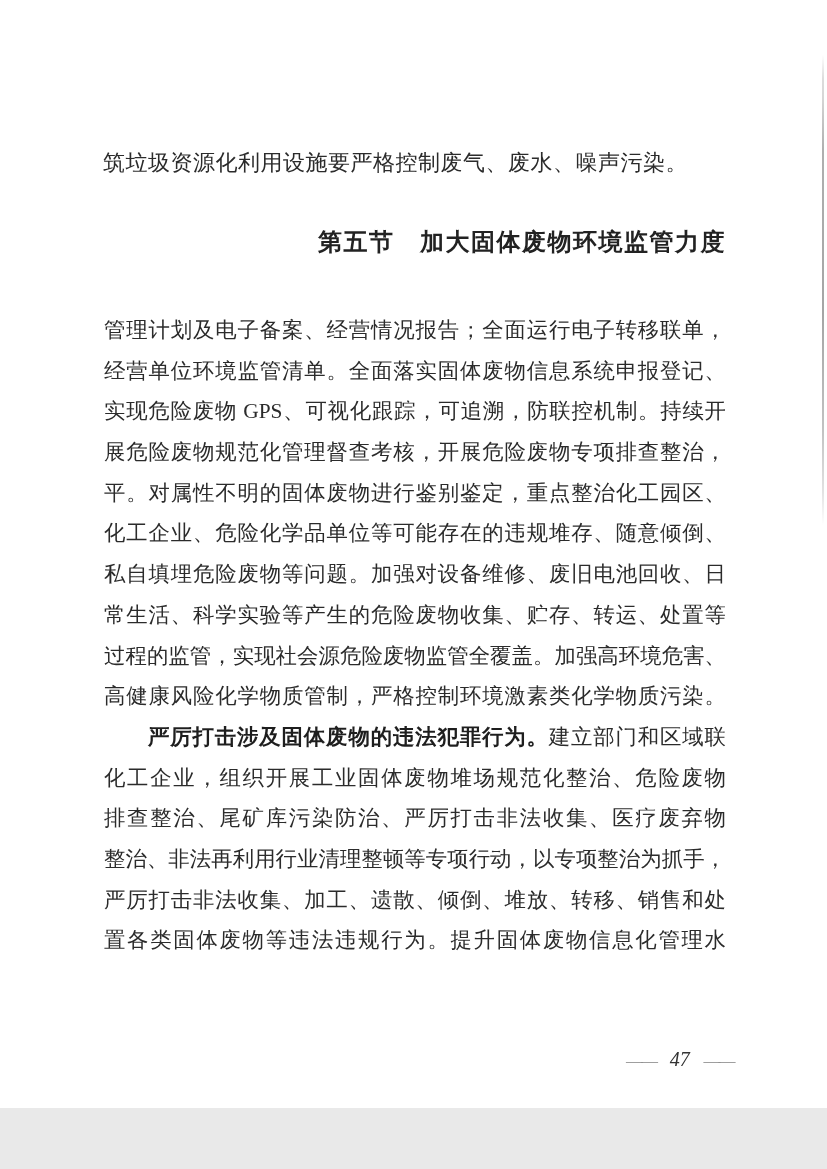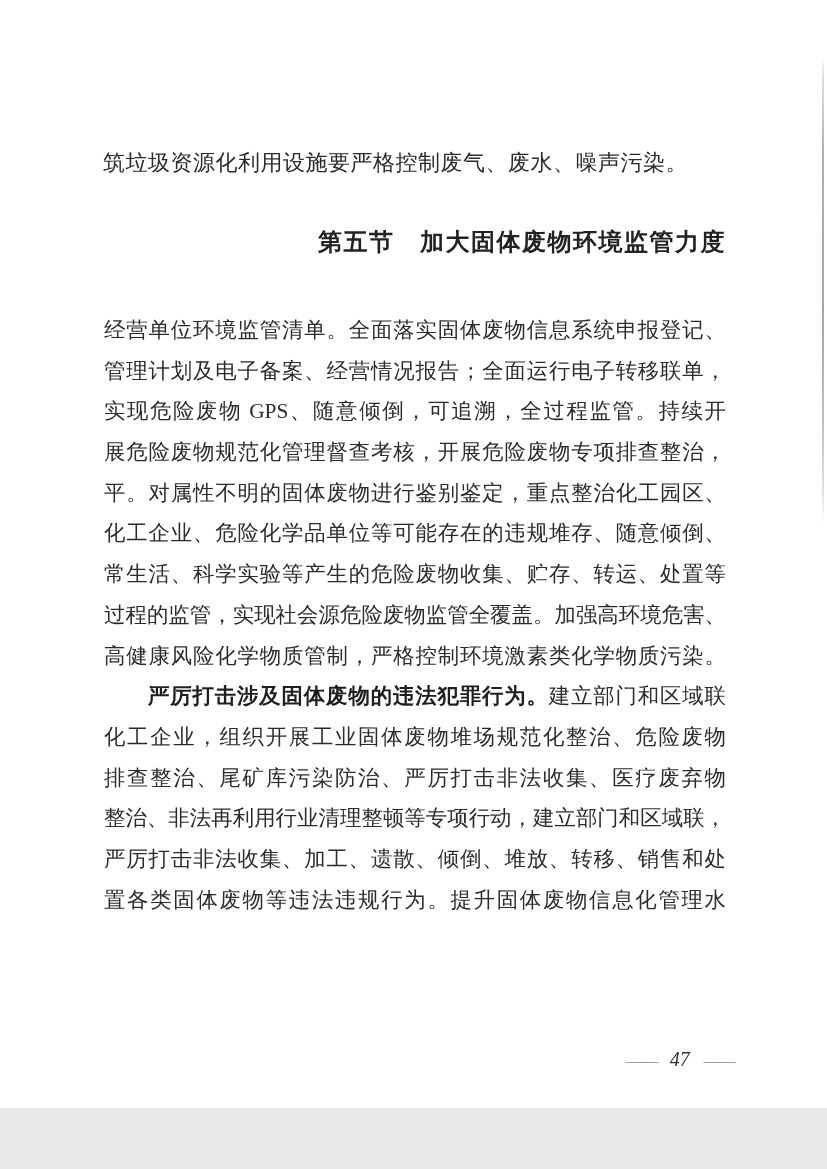--- a/index.html
+++ b/index.html
@@ -98,33 +98,34 @@
 
 <div class="page">
 
   <div class="scan-line"></div>
 
   <p class="cont-line">筑垃圾资源化利用设施要严格控制废气、废水、噪声污染。</p>
 
   <h2 class="section-title">第五节　加大固体废物环境监管力度</h2>
 
   <div class="body-block" id="body-container">
+      <div class="line">管理计划及电子备案、经营情况报告；全面运行电子转移联单，</div>
       <div class="line">经营单位环境监管清单。全面落实固体废物信息系统申报登记、</div>
-      <div class="line">管理计划及电子备案、经营情况报告；全面运行电子转移联单，</div>
-      <div class="line">实现危险废物 GPS、随意倾倒，可追溯，全过程监管。持续开</div>
+      <div class="line">实现危险废物 GPS、可视化跟踪，可追溯，防联控机制。持续开</div>
       <div class="line">展危险废物规范化管理督查考核，开展危险废物专项排查整治，</div>
       <div class="line">平。对属性不明的固体废物进行鉴别鉴定，重点整治化工园区、</div>
       <div class="line">化工企业、危险化学品单位等可能存在的违规堆存、随意倾倒、</div>
+      <div class="line">私自填埋危险废物等问题。加强对设备维修、废旧电池回收、日</div>
       <div class="line">常生活、科学实验等产生的危险废物收集、贮存、转运、处置等</div>
       <div class="line">过程的监管，实现社会源危险废物监管全覆盖。加强高环境危害、</div>
       <div class="line">高健康风险化学物质管制，严格控制环境激素类化学物质污染。</div>
       <div class="line para-start"><b>严厉打击涉及固体废物的违法犯罪行为。</b>建立部门和区域联</div>
       <div class="line">化工企业，组织开展工业固体废物堆场规范化整治、危险废物</div>
       <div class="line">排查整治、尾矿库污染防治、严厉打击非法收集、医疗废弃物</div>
-      <div class="line">整治、非法再利用行业清理整顿等专项行动，建立部门和区域联，</div>
+      <div class="line">整治、非法再利用行业清理整顿等专项行动，以专项整治为抓手，</div>
       <div class="line">严厉打击非法收集、加工、遗散、倾倒、堆放、转移、销售和处</div>
       <div class="line">置各类固体废物等违法违规行为。提升固体废物信息化管理水</div>
     </div>
 
   <div class="page-number">
     <span class="dash">——</span>
     <span class="num">47</span>
     <span class="dash">——</span>
   </div>
 

